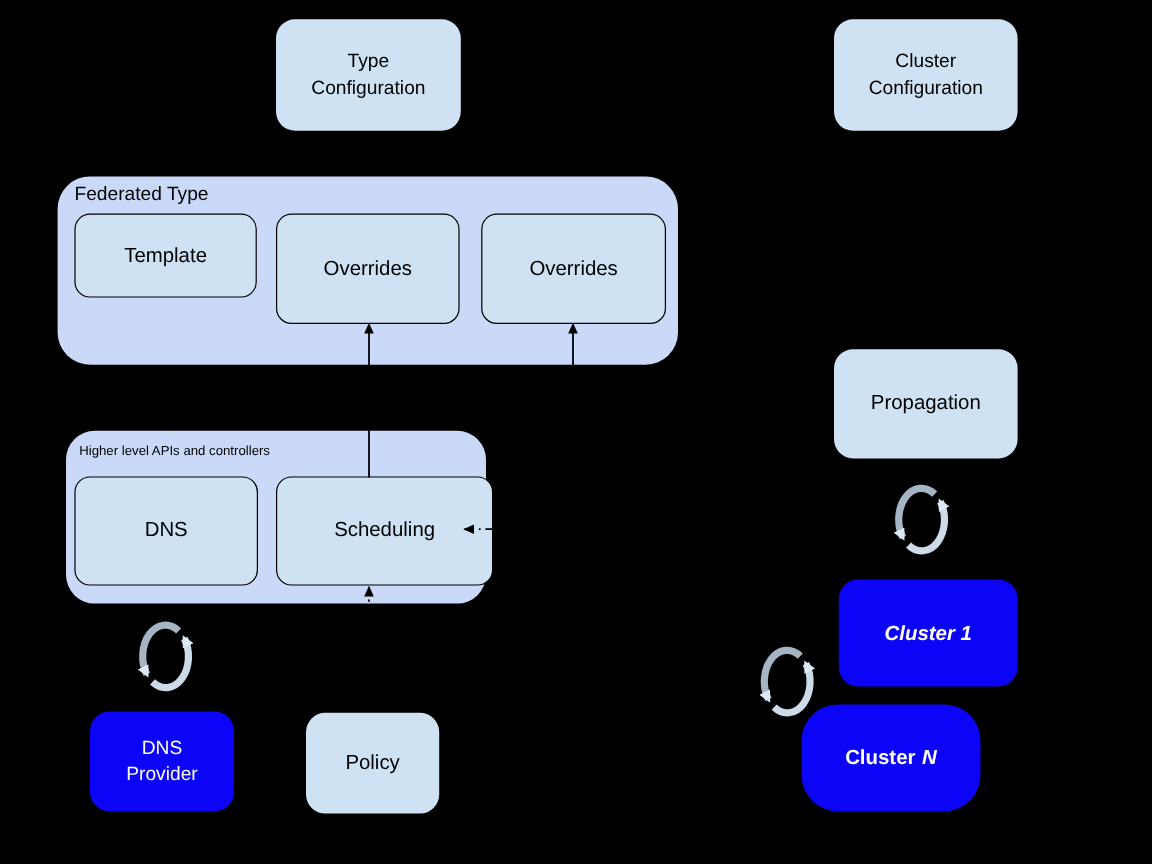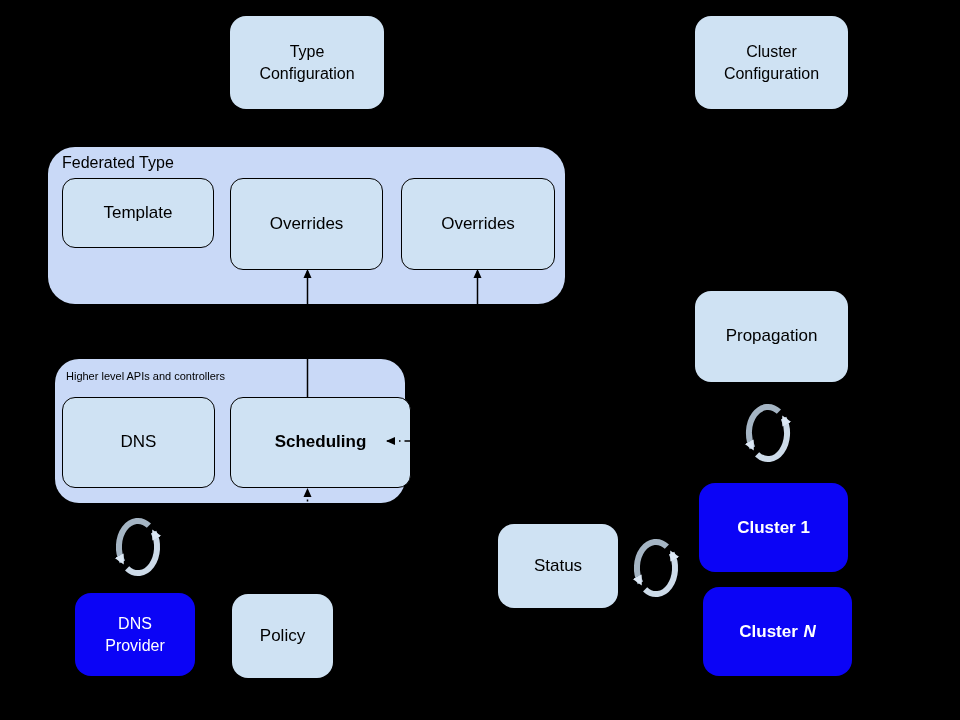--- a/index.html
+++ b/index.html
@@ -31,26 +31,26 @@
   .g-federated{left:48px;top:147px;width:517px;height:157px;}
   .g-federated .group-title{left:14px;top:7px;}
   .g-federated .group-caption{left:14px;top:129px;}
   .n-template{left:14px;top:31px;width:152px;height:70px;}
   .n-placement{left:182px;top:31px;width:153px;height:92px;}
   .n-overrides{left:353px;top:31px;width:154px;height:92px;}
   .n-propagation{left:695px;top:243px;width:153px;height:91px;margin-top:48px;}
   .g-higher{left:55px;top:359px;width:350px;height:144px;border-radius:24px;}
   .g-higher .group-title{left:11px;top:11px;font-size:11px;}
   .n-dns{left:7px;top:38px;width:153px;height:91px;}
-  .n-scheduling{left:175px;top:38px;width:181px;height:91px;font-weight:bold;}
+  .n-scheduling{left:175px;top:38px;width:181px;height:91px;}
   .n-dnsprovider{left:75px;top:593px;width:120px;height:83px;}
-  .n-policy{left:232px;top:594px;width:101px;height:84px;}
+  .n-policy{left:255px;top:594px;width:111px;height:84px;}
   .n-status{left:498px;top:524px;width:120px;height:84px;}
-  .n-cluster1{left:699px;top:483px;width:149px;height:89px;}
-  .n-clustern{left:703px;top:587px;width:149px;height:89px;}
+  .n-cluster1{left:699px;top:483px;width:149px;height:89px;font-style:italic;}
+  .n-clustern{left:668px;top:587px;width:149px;height:89px;border-radius:30px;}
   .n-clustern i{font-style:italic;margin-left:.05em;}
   
   .sync{position:absolute;}
   .s-dns{left:111px;top:510px;}
   .s-status{left:629px;top:531px;}
   .s-cluster{left:741px;top:396px;}
   .arc-a{stroke:var(--sync-arc-dark,#a5b5c4);stroke-width:6;fill:none;}
   .arc-b{stroke:var(--sync-arc-mid,#cddbe9);stroke-width:6;fill:none;}
   .ah-fill{fill:var(--sync-arc-light,#dce8f5);}
   
@@ -87,21 +87,20 @@
 
   <div class="group g-higher">
     <span class="group-title">Higher level APIs and controllers</span>
     <div class="box light inner lbl lbl-lg n-dns">DNS</div>
     <div class="box light inner lbl lbl-lg n-scheduling">Scheduling</div>
   </div>
 
   <div class="box blue lbl n-dnsprovider">DNS
 Provider</div>
   <div class="box light lbl lbl-lg n-policy">Policy</div>
-  <div class="box light lbl lbl-lg n-status">Status</div>
   <div class="box blue n-cluster1">
     <span class="lbl-bold">Cluster 1</span>
   </div>
   <div class="box blue n-clustern">
     <span class="lbl-bold"><span>Cluster </span><i>N</i></span>
   </div>
 
   <svg class="sync s-dns" width="54" height="74" viewBox="0 0 54 74">
     <path class="arc-a" d="M37.9,15.7 A19,26 0 0 0 11.4,51.9" marker-end="url(#ah)"></path>
     <path class="arc-b" d="M16.1,58.3 A19,26 0 0 0 42.6,22.1" marker-end="url(#ah)"></path>

